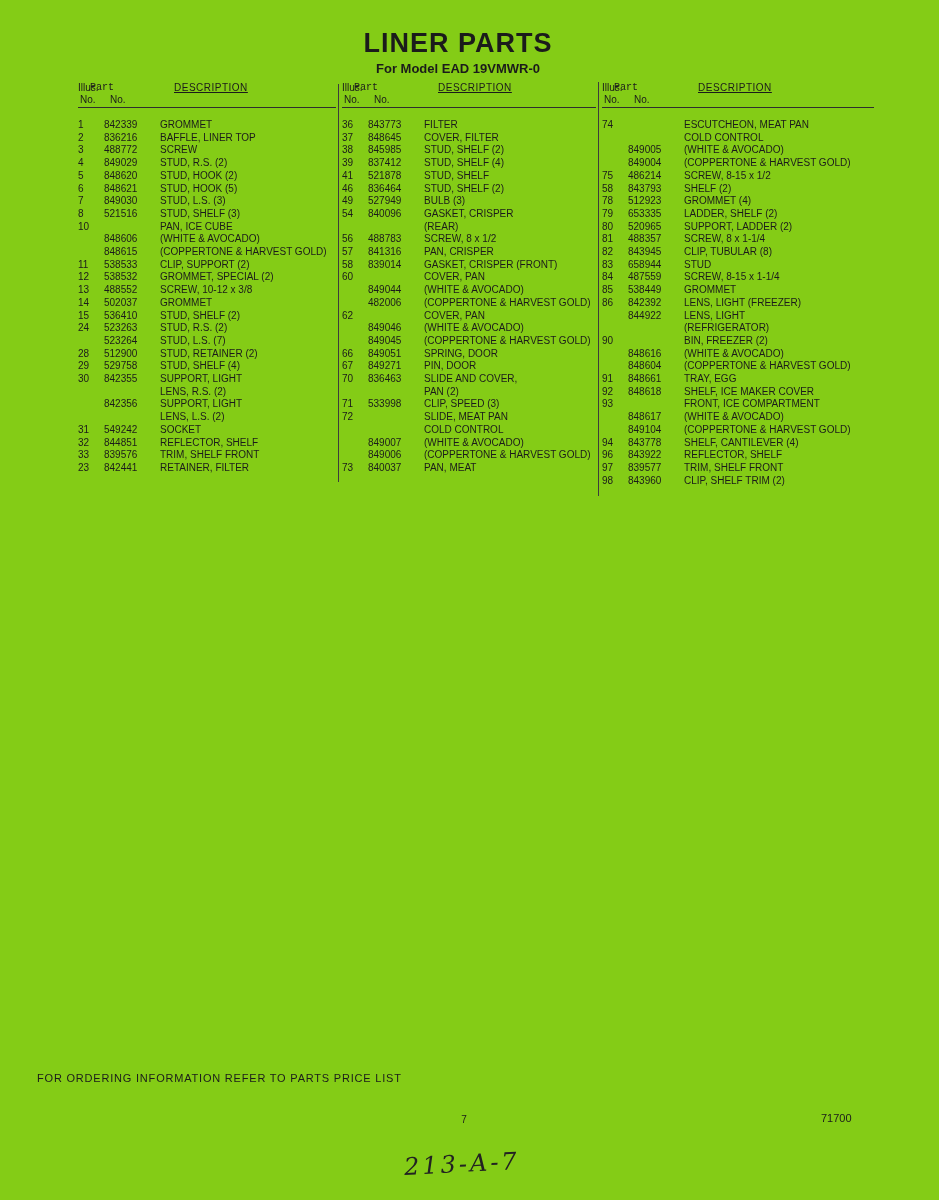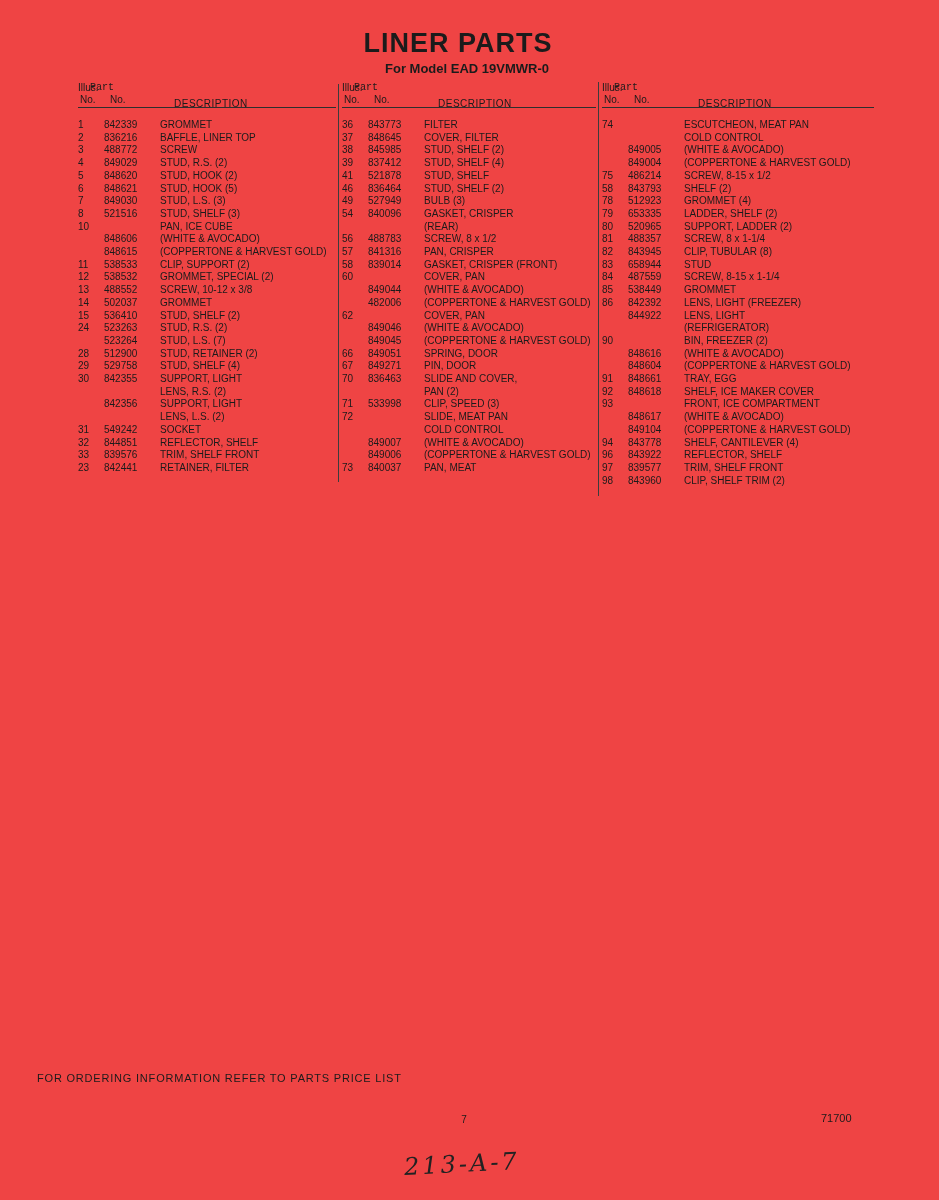--- a/index.html
+++ b/index.html
@@ -4,43 +4,43 @@
 <style>
   * { margin:0; padding:0; box-sizing:border-box; }
   html,body { background:#ffffff; }
   body {
     width:939px; height:1200px;
     font-family:"Liberation Sans", sans-serif;
     color:#1b1b1b;
     position:relative;
     overflow:hidden;
   }
-  .sheet { position:absolute; inset:0; background:#ef4444;padding-left:30px; }
+  .sheet { position:absolute; inset:0; background:#84cc16;padding-left:30px; }
 
   .title {
     position:absolute; top:28px; left:0; width:916px;
     text-align:center; font-size:27px; font-weight:bold; letter-spacing:1px;
   }
   .subtitle {
-    position:absolute; top:61px; left:9px; width:916px;
+    position:absolute; top:61px; left:0; width:916px;
     text-align:center; font-size:13px; font-weight:bold;
   }
 
   .col { position:absolute; top:82px; font-size:10px; }
   .col-1 { left:78px;  width:258px; }
   .col-2 { left:342px; width:254px; }
   .col-3 { left:602px; width:272px; }
 
   .col-header { position:relative; height:26px; border-bottom:1.5px solid #2e2e2e; }
   .col-header span { position:absolute; white-space:nowrap; }
   .h-illus { left:0;   top:0; }
   .h-part  { left:12px; top:0;font-family:Liberation Mono, monospace; }
   .h-no1   { left:2px;  top:12px; }
   .h-no2   { left:32px; top:12px; }
-  .h-desc  { left:96px; top:16px; letter-spacing:0.5px; }
+  .h-desc  { left:96px; top:0; letter-spacing:0.5px;text-decoration:underline; }
 
   .rows { margin-top:11px; }
   .row { display:flex; line-height:12.7px; white-space:nowrap; }
   .c-illus { width:26px; flex:none; }
   .c-part  { width:56px; flex:none; }
   .c-desc  { flex:1; overflow:visible; }
 
   .divider { position:absolute; width:1px; background:#3c3c3c; }
   .divider-1 { left:338px; top:84px; height:398px; }
   .divider-2 { left:598px; top:82px; height:414px; }

